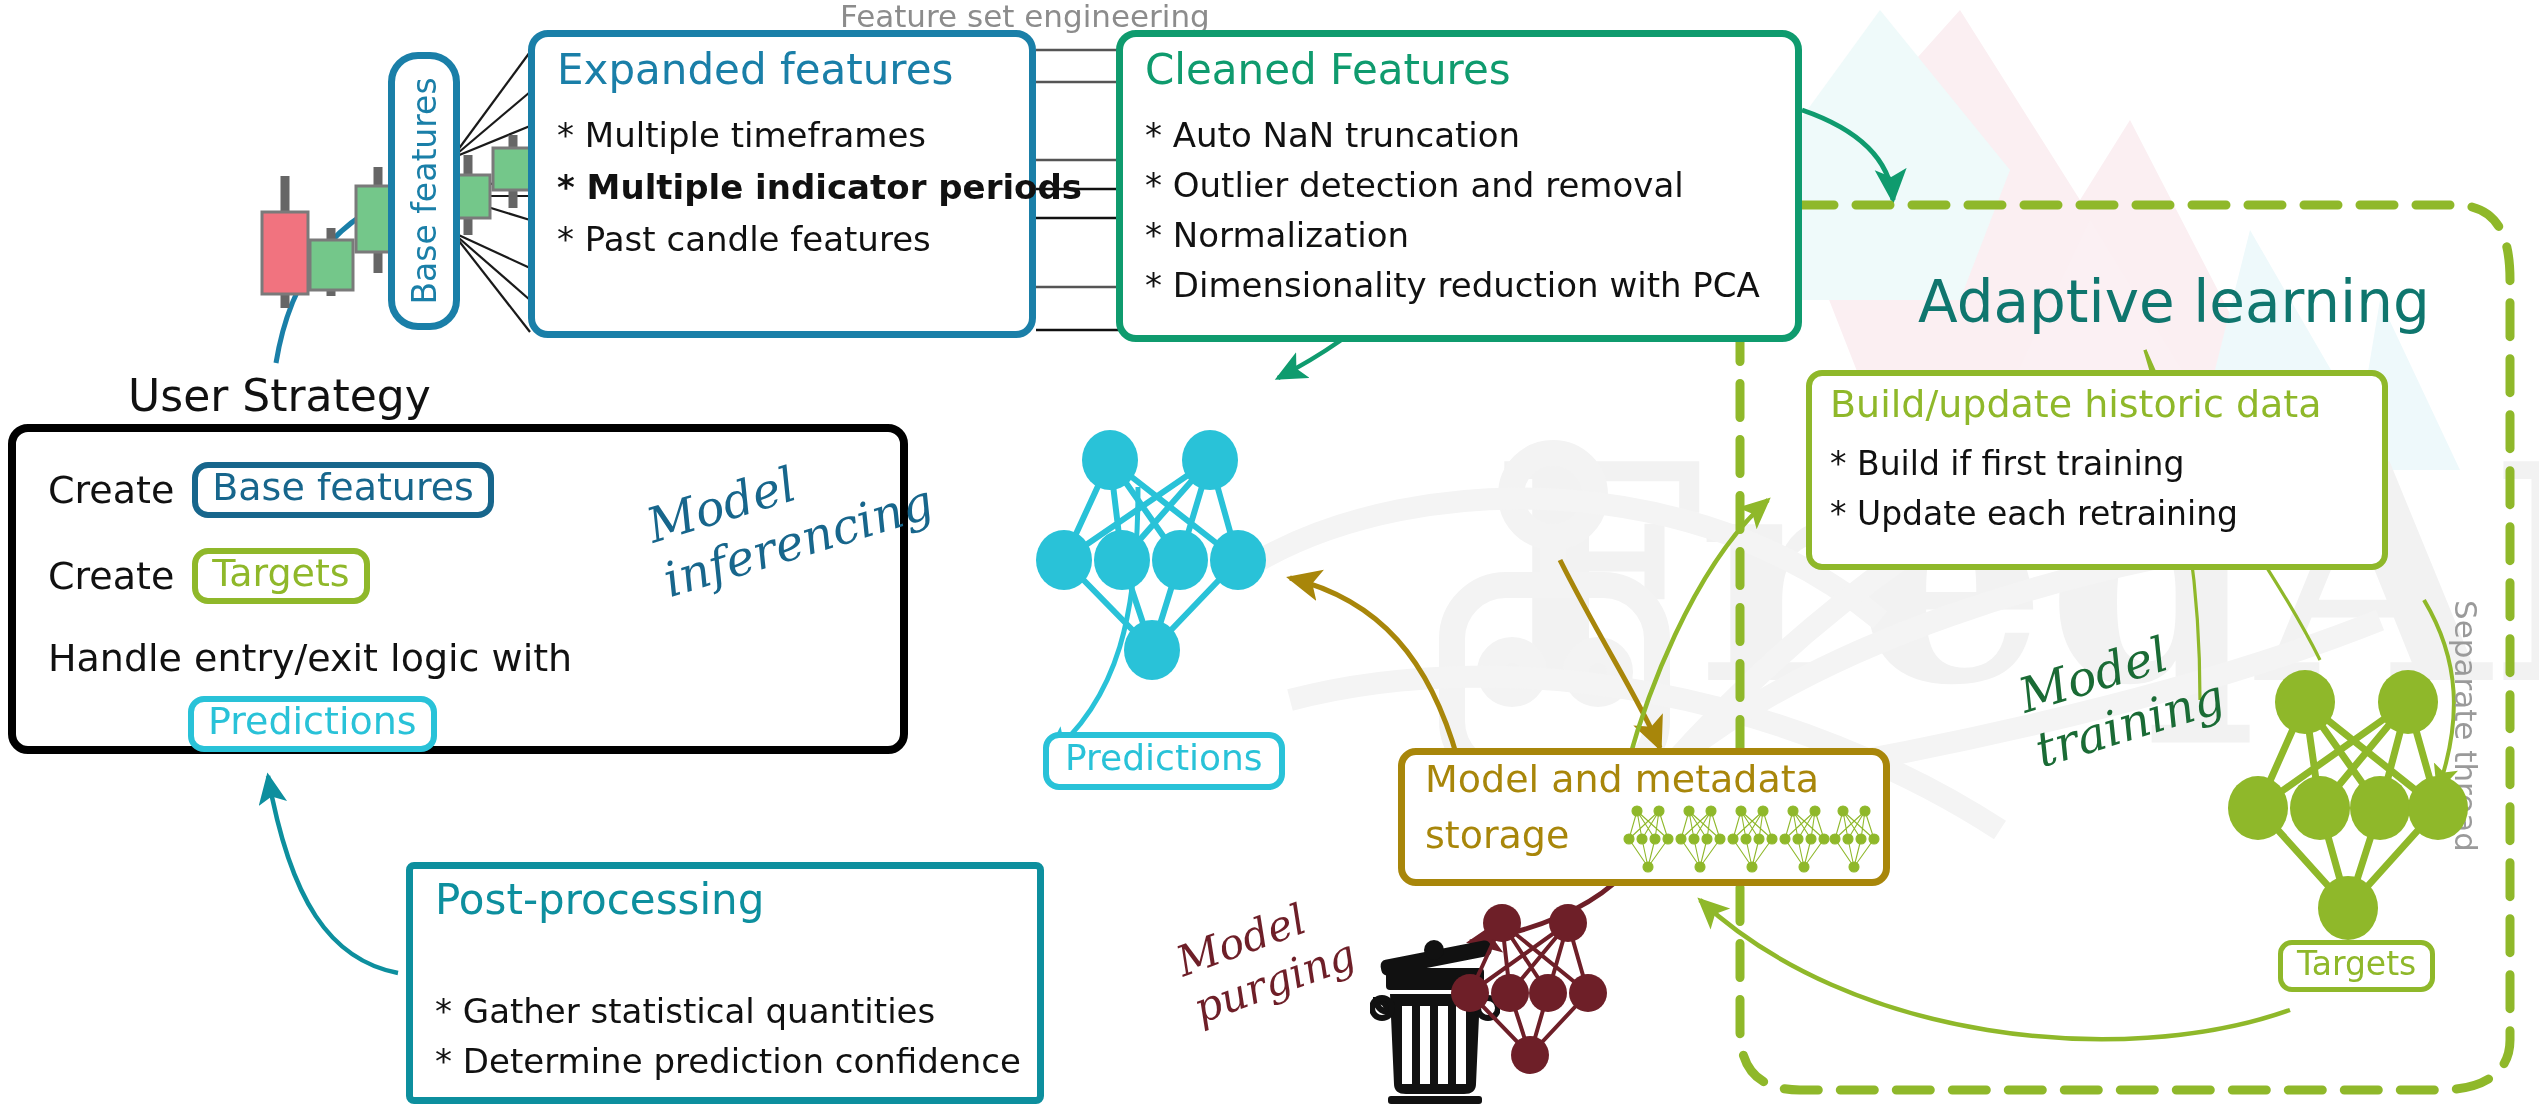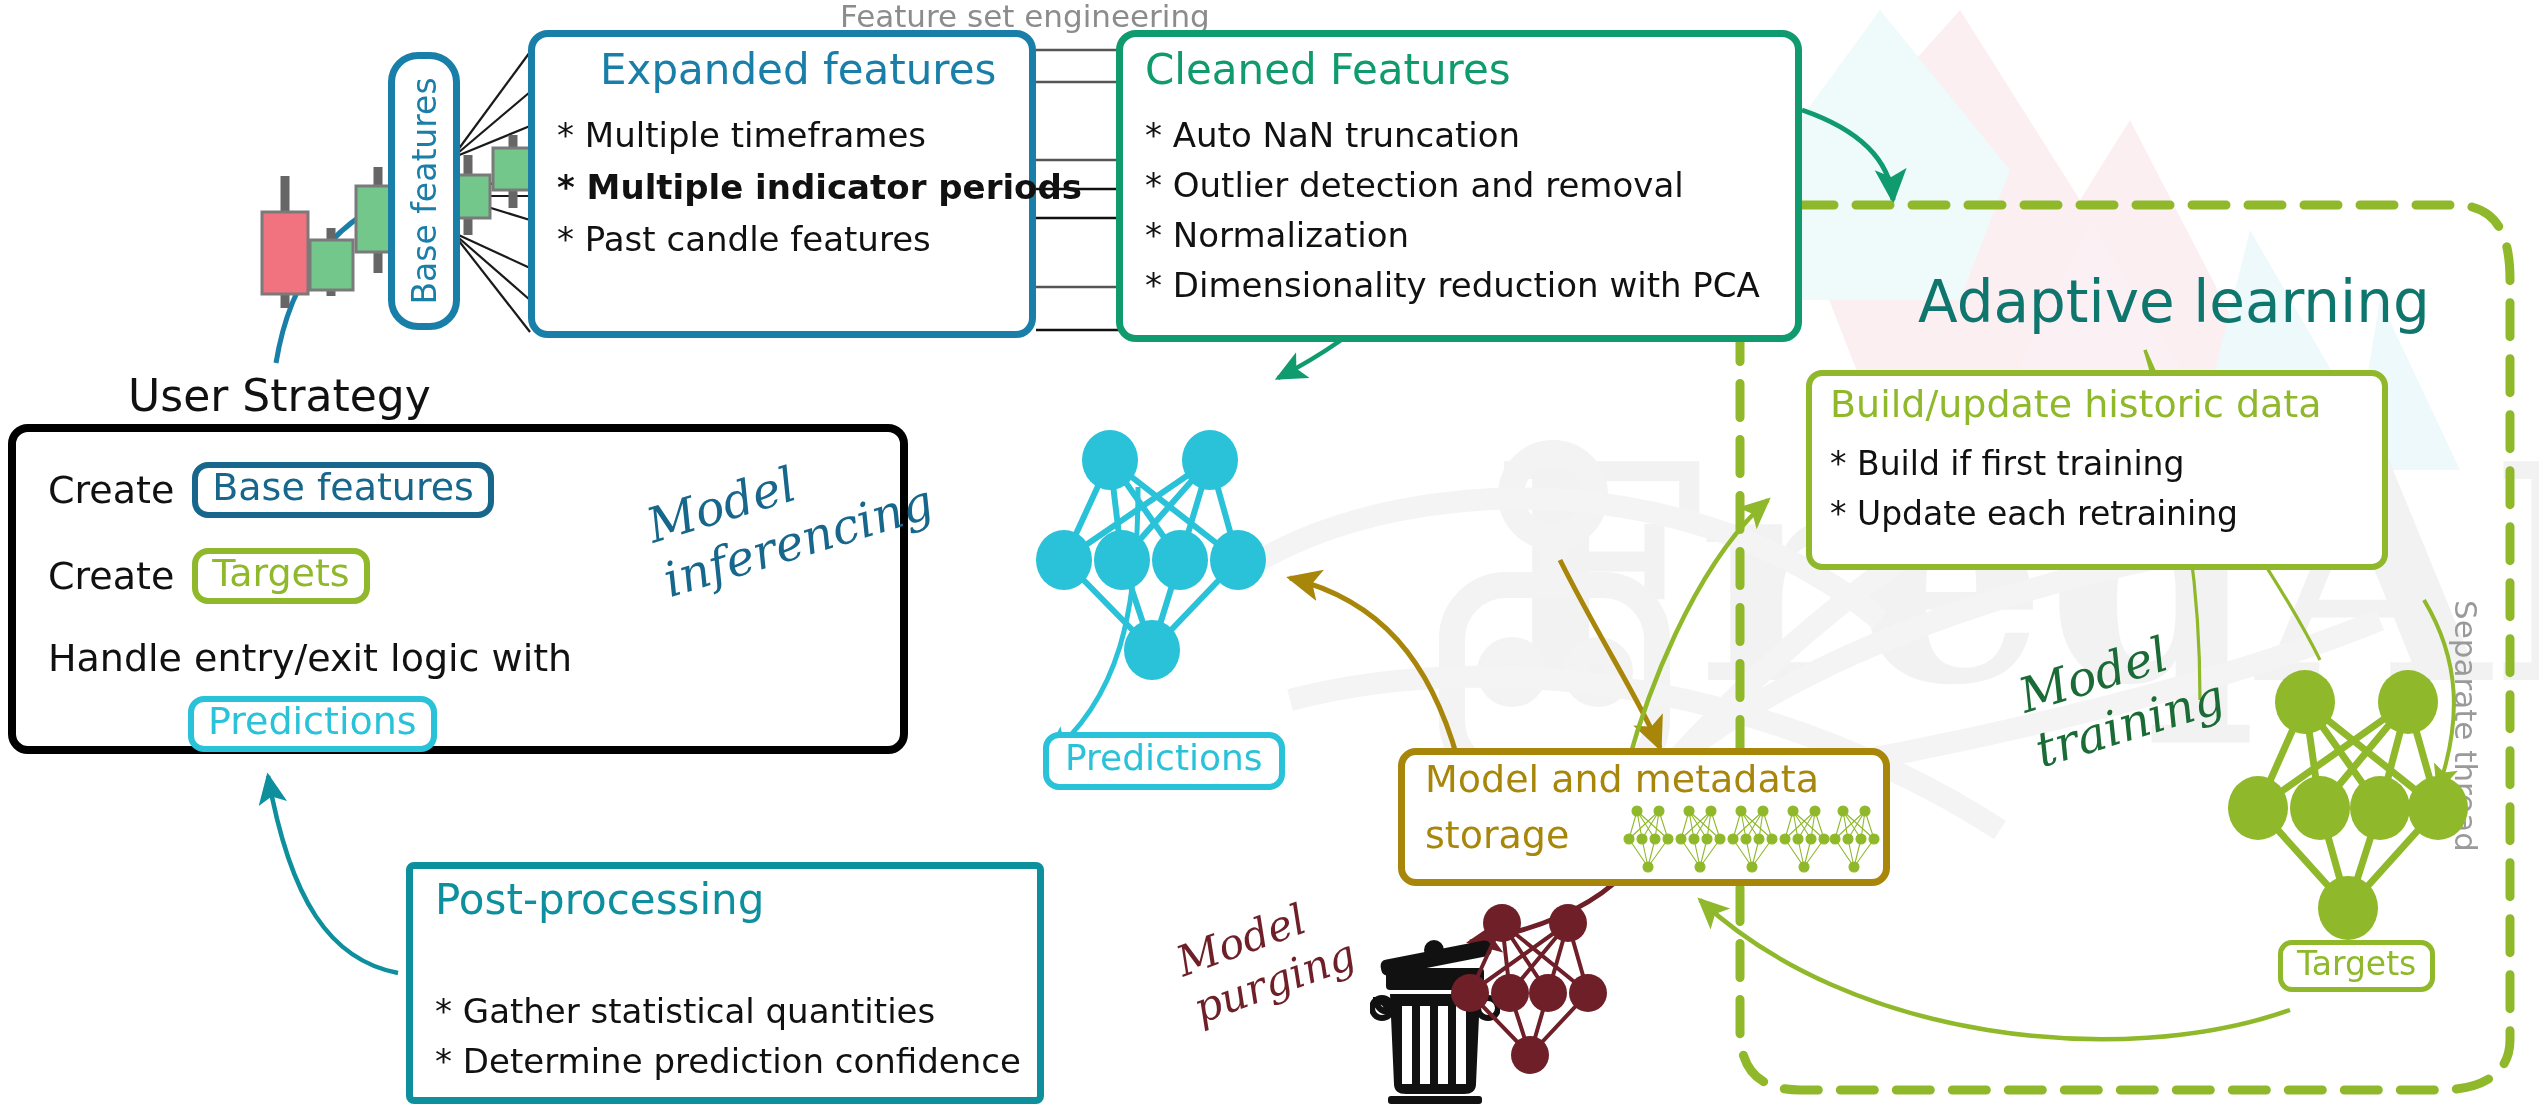--- a/index.html
+++ b/index.html
@@ -143,21 +143,21 @@
   </svg>
 
   <div style="position:absolute;left:840px;top:-2px;font-size:31px;color:#8c8c8c;white-space:nowrap;">Feature set engineering</div>
 
   <div style="position:absolute;left:388px;top:52px;width:58px;height:264px;border:7px solid #1a7fa8;border-radius:30px;background:#fff;">
     <div style="position:absolute;left:50%;top:50%;transform:translate(-50%,-50%) rotate(-90deg);
                 white-space:nowrap;font-size:33px;color:#1a7fa8;">Base features</div>
   </div>
 
   <div style="position:absolute;left:528px;top:30px;width:508px;height:308px;border:7px solid #1a7fa8;border-radius:20px;background:#fff;box-sizing:border-box;">
-    <div style="position:absolute;left:22px;top:8px;font-size:42px;color:#1a7fa8;white-space:nowrap;margin-left:43px;">Expanded features</div>
+    <div style="position:absolute;left:22px;top:8px;font-size:42px;color:#1a7fa8;white-space:nowrap;">Expanded features</div>
     <div style="position:absolute;left:22px;top:78px;font-size:34px;color:#111;white-space:nowrap;">* Multiple timeframes</div>
     <div style="position:absolute;left:22px;top:130px;font-size:34px;color:#111;white-space:nowrap;font-weight:bold;">* Multiple indicator periods</div>
     <div style="position:absolute;left:22px;top:182px;font-size:34px;color:#111;white-space:nowrap;">* Past candle features</div>
   </div>
 
   <div style="position:absolute;left:1116px;top:30px;width:686px;height:312px;border:7px solid #0f9b6e;border-radius:20px;background:#fff;box-sizing:border-box;">
     <div style="position:absolute;left:22px;top:8px;font-size:42px;color:#0f9b6e;white-space:nowrap;">Cleaned Features</div>
     <div style="position:absolute;left:22px;top:78px;font-size:34px;color:#111;white-space:nowrap;">* Auto NaN truncation</div>
     <div style="position:absolute;left:22px;top:128px;font-size:34px;color:#111;white-space:nowrap;">* Outlier detection and removal</div>
     <div style="position:absolute;left:22px;top:178px;font-size:34px;color:#111;white-space:nowrap;">* Normalization</div>

